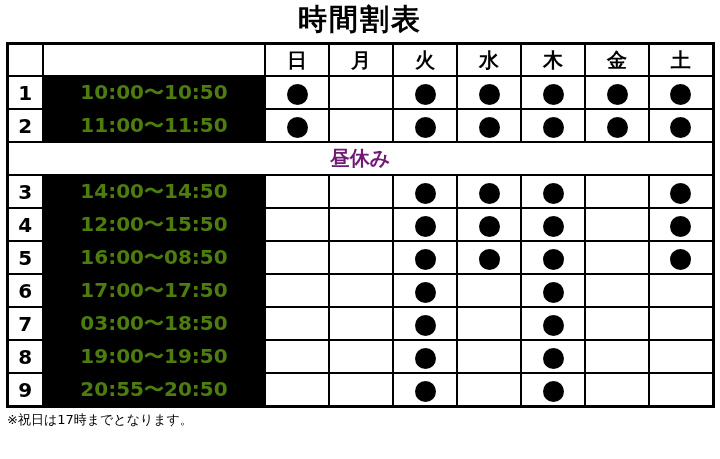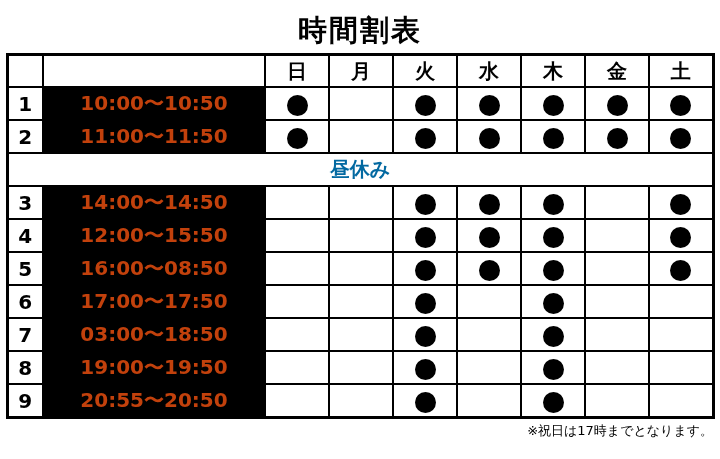--- a/index.html
+++ b/index.html
@@ -18,21 +18,21 @@
     position: relative;
     width: 720px;
     height: 459px;
     box-sizing: border-box;
   }
   .title {
     text-align: center;
     font-size: 29px;
     font-weight: bold;
     letter-spacing: 2px;
-    padding-top: 15px;
+    padding-top: 4px;
     padding-bottom: 6px;
     line-height: 1.1;
   }
   table.schedule {
     border-collapse: collapse;
     table-layout: fixed;
     width: 706px;
     margin: 0 auto;
     border: 3px solid #000;
   }
@@ -56,46 +56,46 @@
     font-size: 21px;
     font-weight: bold;
   }
   .num-cell {
     background: #ffffff;
     color: #000;
     font-size: 20px;
   }
   .time-cell {
     background: #000000;
-    color: #c2410c;
+    color: #4d7c0f;
     font-size: 21px;
     letter-spacing: 0px;
   }
   .lunch-cell {
     background: #ffffff;
-    color: #0369a1;
+    color: #701a75;
     font-size: 22px;
     font-weight: bold;
     height: 34px;
   }
   .mark-cell { background: #ffffff; }
   .dot {
     display: inline-block;
     width: 21px;
     height: 21px;
     border-radius: 50%;
     background: #000;
     vertical-align: middle;
   }
   .note {
     width: 706px;
     margin: 3px auto 0 auto;
     font-size: 13px;
     font-weight: normal;
-    text-align: right;
+    text-align: left;
     letter-spacing: 0px;
   }
 </style>
 </head>
 <body>
 
 <div class="page">
 
   <div class="title">時間割表</div>
 

